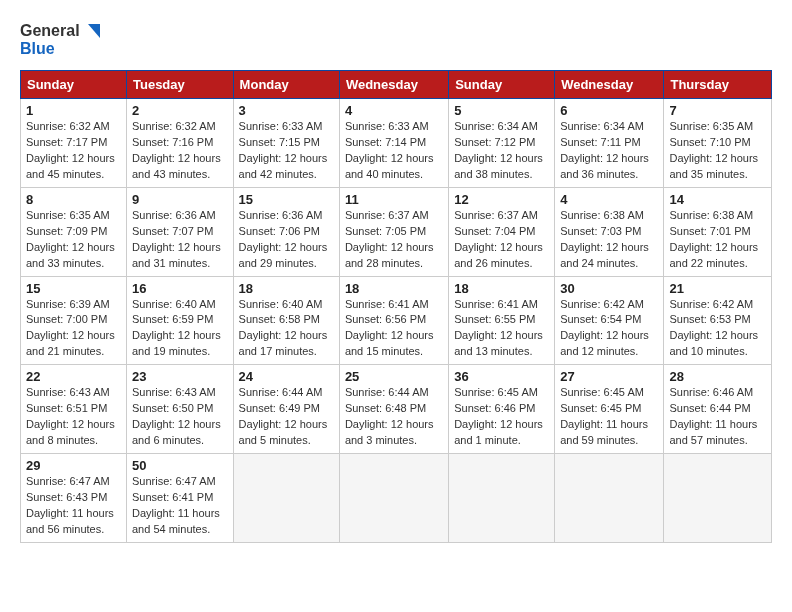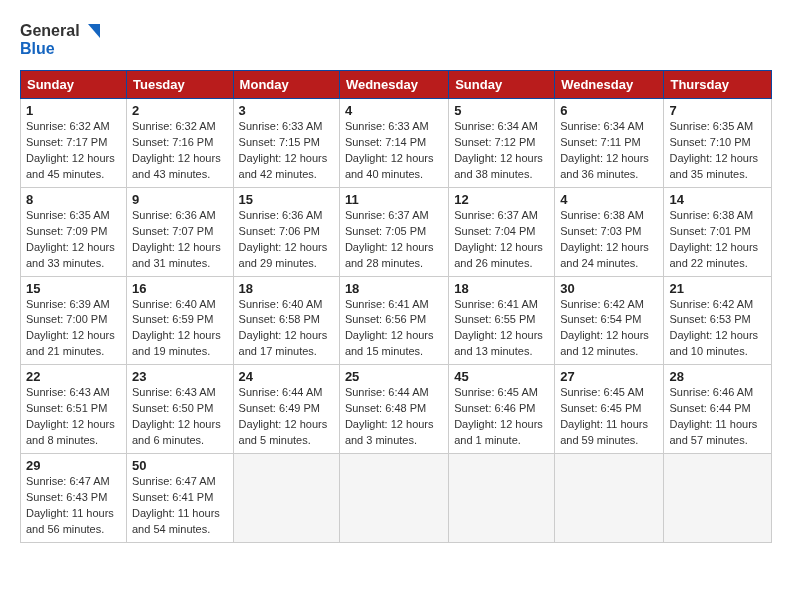--- a/index.html
+++ b/index.html
@@ -217,21 +217,21 @@
           </td>
           <td>
             <span class="day-number">24</span>
             <div class="day-info">Sunrise: 6:44 AM<br>Sunset: 6:49 PM<br>Daylight: 12 hours and 5 minutes.</div>
           </td>
           <td>
             <span class="day-number">25</span>
             <div class="day-info">Sunrise: 6:44 AM<br>Sunset: 6:48 PM<br>Daylight: 12 hours and 3 minutes.</div>
           </td>
           <td>
-            <span class="day-number">45</span>
+            <span class="day-number">36</span>
             <div class="day-info">Sunrise: 6:45 AM<br>Sunset: 6:46 PM<br>Daylight: 12 hours and 1 minute.</div>
           </td>
           <td>
             <span class="day-number">27</span>
             <div class="day-info">Sunrise: 6:45 AM<br>Sunset: 6:45 PM<br>Daylight: 11 hours and 59 minutes.</div>
           </td>
           <td>
             <span class="day-number">28</span>
             <div class="day-info">Sunrise: 6:46 AM<br>Sunset: 6:44 PM<br>Daylight: 11 hours and 57 minutes.</div>
           </td>

